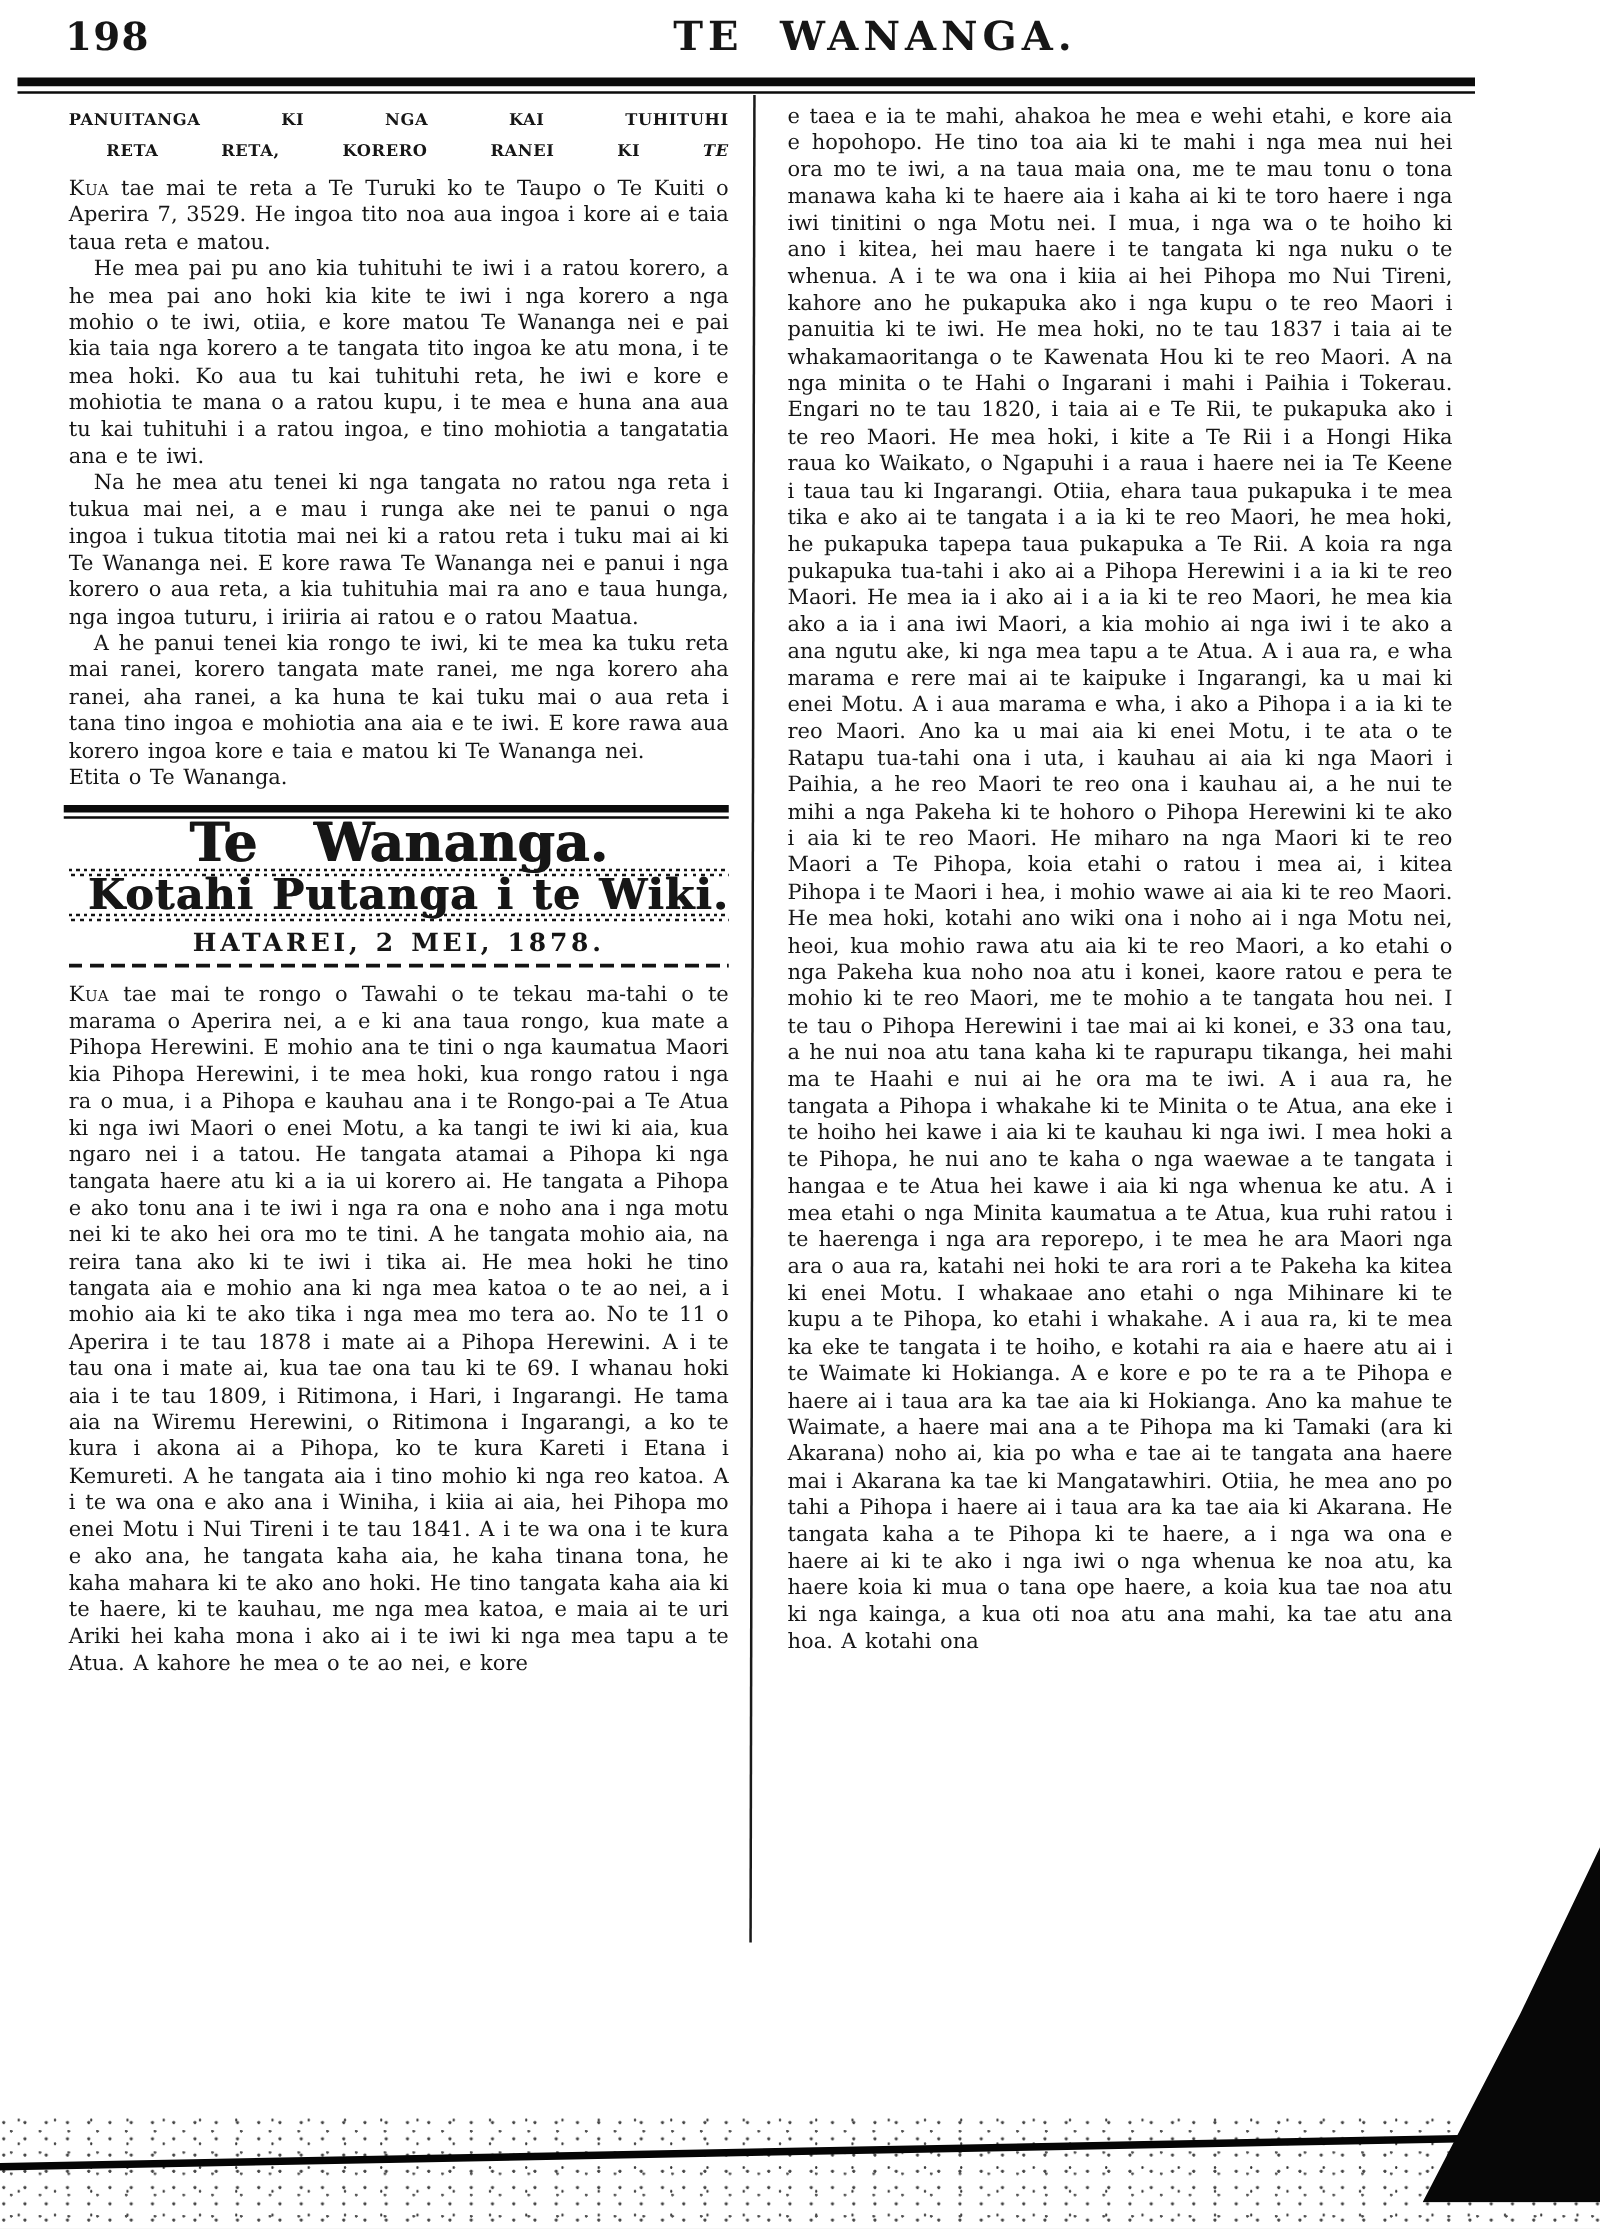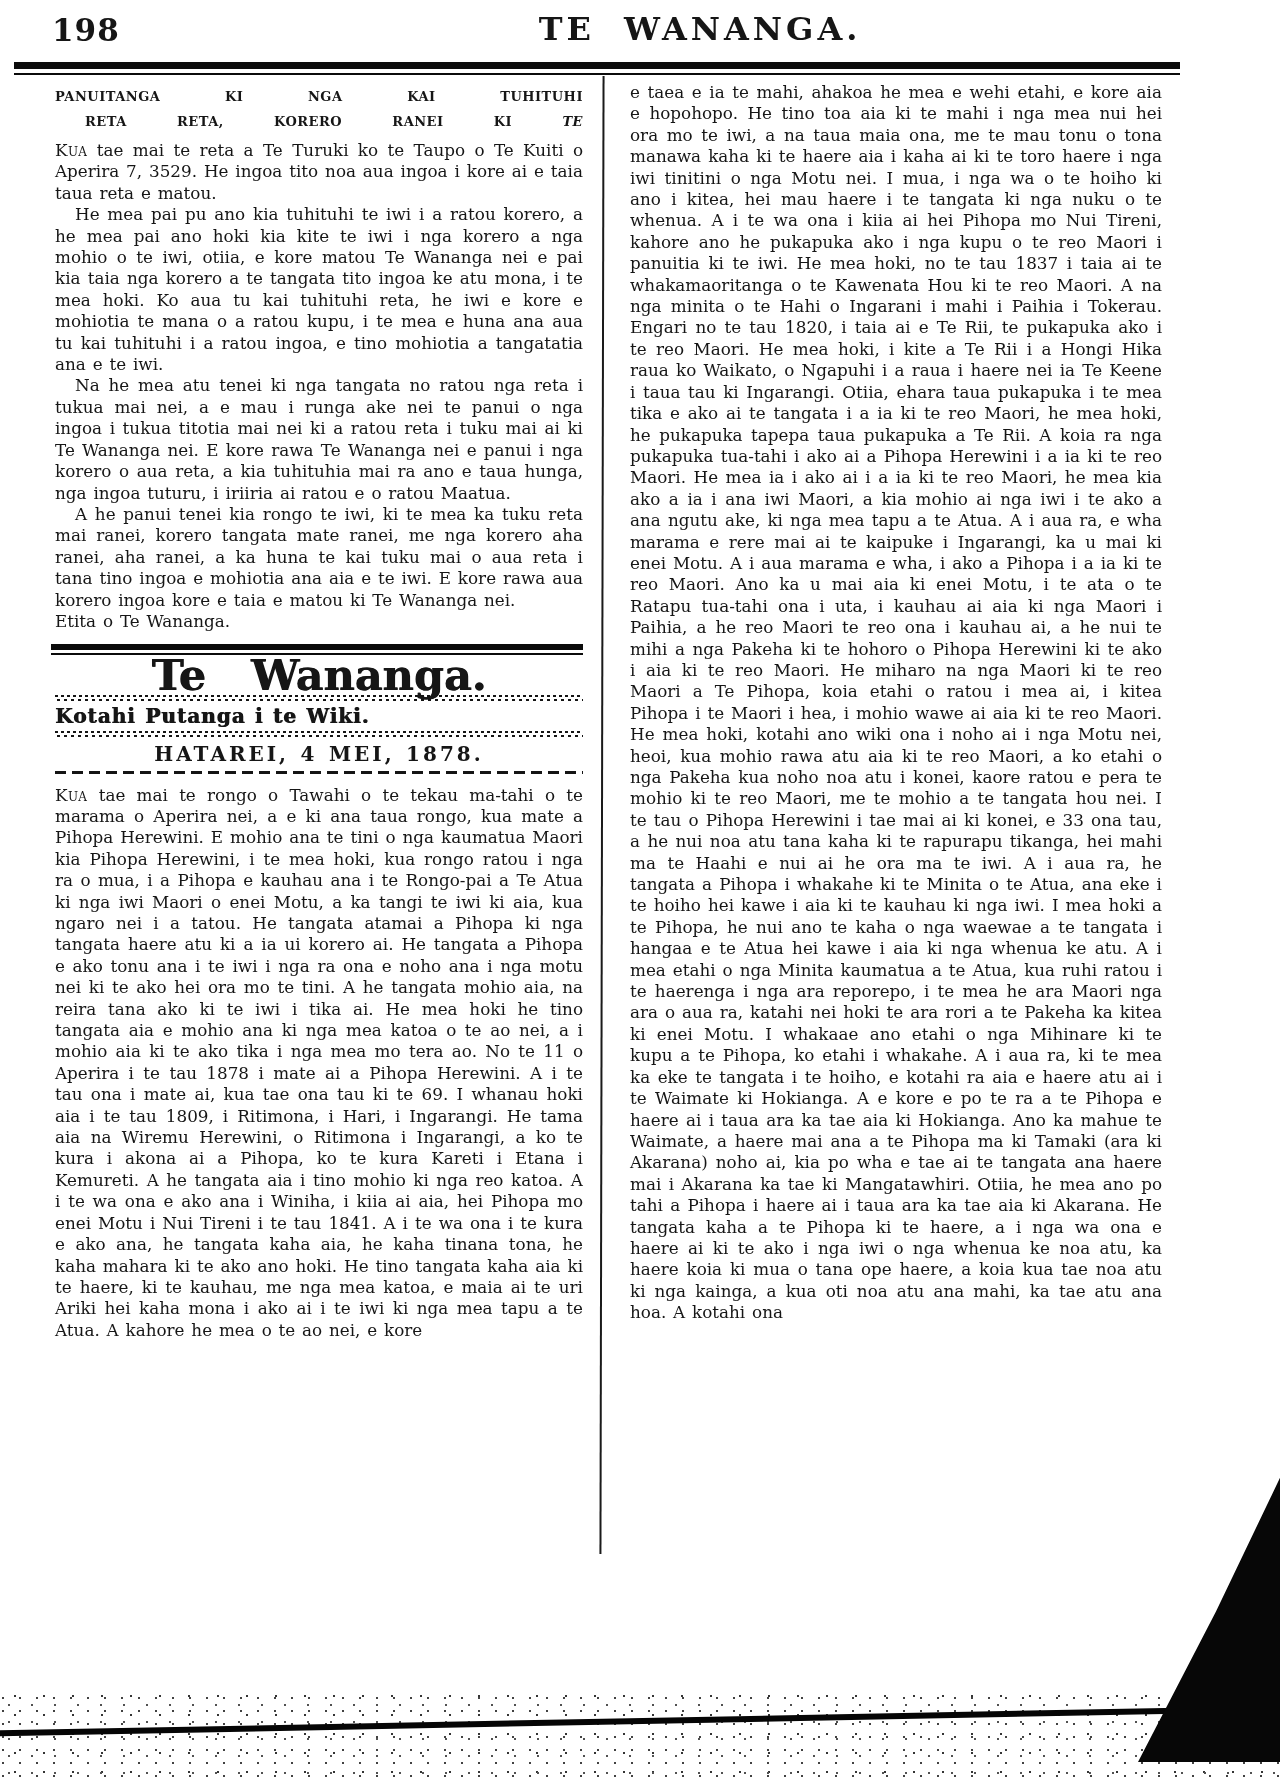--- a/index.html
+++ b/index.html
@@ -34,21 +34,21 @@
   .rule2{margin:12px 0 4px -4px;}
   .rule2 .thick{height:6px;background:#0b0b0b;}
   .rule2 .thin{height:2px;background:#0b0b0b;margin-top:3px;}
   .masthead{text-align:center;font-size:43px;font-weight:bold;margin:10px 0 8px;word-spacing:30px;
     text-shadow:.7px 0 0 currentColor;}
   .wavy{height:6px;margin:3px 0;background-repeat:repeat-x;
     background-image:
       repeating-linear-gradient(90deg,#141414 0 3px,transparent 3px 6px),
       repeating-linear-gradient(90deg,transparent 0 2px,#141414 2px 5px,transparent 5px 7px);
     background-size:auto 2px,auto 2px;background-position:0 0,0 4px;}
-  .subtitle{text-align:left;font-size:20px;font-weight:bold;letter-spacing:1px;margin:5px 0 4px;
+  .subtitle{text-align:right;font-size:34px;font-weight:bold;letter-spacing:1px;margin:5px 0 4px;
     text-shadow:.8px 0 0 currentColor;}
   .dateline{text-align:center;font-size:20px;font-weight:bold;letter-spacing:3px;margin:7px 0 5px;}
   .dashed{height:3px;margin:2px 0 11px;
     background:repeating-linear-gradient(90deg,#141414 0 11px,transparent 11px 17px);}
   
   .noise{position:absolute;left:0;top:1694px;width:1280px;height:89px;opacity:.85;
     background-image:
       radial-gradient(circle at 3px 4px,#222 1px,transparent 1.5px),
       radial-gradient(circle at 9px 11px,#333 .9px,transparent 1.3px),
       radial-gradient(circle at 15px 2px,#111 .8px,transparent 1.2px);
@@ -83,21 +83,21 @@
 
     <div class="rule2">
       <div class="thick"></div>
       <div class="thin"></div>
     </div>
 
     <div class="masthead">Te Wananga.</div>
     <div class="wavy"></div>
     <div class="subtitle">Kotahi Putanga i te Wiki.</div>
     <div class="wavy"></div>
-    <div class="dateline">HATAREI, 4 MEI, 1878.</div>
+    <div class="dateline">HATAREI, 2 MEI, 1878.</div>
     <div class="dashed"></div>
 
     <p><span class="lead">Kua</span><span> tae mai te rongo o Tawahi o te tekau ma-tahi o te marama o Aperira nei, a e ki ana taua rongo, kua mate a Pihopa Herewini. E mohio ana te tini o nga kaumatua Maori kia Pihopa Herewini, i te mea hoki, kua rongo ratou i nga ra o mua, i a Pihopa e kauhau ana i te Rongo-pai a Te Atua ki nga iwi Maori o enei Motu, a ka tangi te iwi ki aia, kua ngaro nei i a tatou. He tangata atamai a Pihopa ki nga tangata haere atu ki a ia ui korero ai. He tangata a Pihopa e ako tonu ana i te iwi i nga ra ona e noho ana i nga motu nei ki te ako hei ora mo te tini. A he tangata mohio aia, na reira tana ako ki te iwi i tika ai. He mea hoki he tino tangata aia e mohio ana ki nga mea katoa o te ao nei, a i mohio aia ki te ako tika i nga mea mo tera ao. No te 11 o Aperira i te tau 1878 i mate ai a Pihopa Herewini. A i te tau ona i mate ai, kua tae ona tau ki te 69. I whanau hoki aia i te tau 1809, i Ritimona, i Hari, i Ingarangi. He tama aia na Wiremu Herewini, o Ritimona i Ingarangi, a ko te kura i akona ai a Pihopa, ko te kura Kareti i Etana i Kemureti. A he tangata aia i tino mohio ki nga reo katoa. A i te wa ona e ako ana i Winiha, i kiia ai aia, hei Pihopa mo enei Motu i Nui Tireni i te tau 1841. A i te wa ona i te kura e ako ana, he tangata kaha aia, he kaha tinana tona, he kaha mahara ki te ako ano hoki. He tino tangata kaha aia ki te haere, ki te kauhau, me nga mea katoa, e maia ai te uri Ariki hei kaha mona i ako ai i te iwi ki nga mea tapu a te Atua. A kahore he mea o te ao nei, e kore</span></p>
   </div>
 
   <div class="col right">
     <p>e taea e ia te mahi, ahakoa he mea e wehi etahi, e kore aia e hopohopo. He tino toa aia ki te mahi i nga mea nui hei ora mo te iwi, a na taua maia ona, me te mau tonu o tona manawa kaha ki te haere aia i kaha ai ki te toro haere i nga iwi tinitini o nga Motu nei. I mua, i nga wa o te hoiho ki ano i kitea, hei mau haere i te tangata ki nga nuku o te whenua. A i te wa ona i kiia ai hei Pihopa mo Nui Tireni, kahore ano he pukapuka ako i nga kupu o te reo Maori i panuitia ki te iwi. He mea hoki, no te tau 1837 i taia ai te whakamaoritanga o te Kawenata Hou ki te reo Maori. A na nga minita o te Hahi o Ingarani i mahi i Paihia i Tokerau. Engari no te tau 1820, i taia ai e Te Rii, te pukapuka ako i te reo Maori. He mea hoki, i kite a Te Rii i a Hongi Hika raua ko Waikato, o Ngapuhi i a raua i haere nei ia Te Keene i taua tau ki Ingarangi. Otiia, ehara taua pukapuka i te mea tika e ako ai te tangata i a ia ki te reo Maori, he mea hoki, he pukapuka tapepa taua pukapuka a Te Rii. A koia ra nga pukapuka tua-tahi i ako ai a Pihopa Herewini i a ia ki te reo Maori. He mea ia i ako ai i a ia ki te reo Maori, he mea kia ako a ia i ana iwi Maori, a kia mohio ai nga iwi i te ako a ana ngutu ake, ki nga mea tapu a te Atua. A i aua ra, e wha marama e rere mai ai te kaipuke i Ingarangi, ka u mai ki enei Motu. A i aua marama e wha, i ako a Pihopa i a ia ki te reo Maori. Ano ka u mai aia ki enei Motu, i te ata o te Ratapu tua-tahi ona i uta, i kauhau ai aia ki nga Maori i Paihia, a he reo Maori te reo ona i kauhau ai, a he nui te mihi a nga Pakeha ki te hohoro o Pihopa Herewini ki te ako i aia ki te reo Maori. He miharo na nga Maori ki te reo Maori a Te Pihopa, koia etahi o ratou i mea ai, i kitea Pihopa i te Maori i hea, i mohio wawe ai aia ki te reo Maori. He mea hoki, kotahi ano wiki ona i noho ai i nga Motu nei, heoi, kua mohio rawa atu aia ki te reo Maori, a ko etahi o nga Pakeha kua noho noa atu i konei, kaore ratou e pera te mohio ki te reo Maori, me te mohio a te tangata hou nei. I te tau o Pihopa Herewini i tae mai ai ki konei, e 33 ona tau, a he nui noa atu tana kaha ki te rapurapu tikanga, hei mahi ma te Haahi e nui ai he ora ma te iwi. A i aua ra, he tangata a Pihopa i whakahe ki te Minita o te Atua, ana eke i te hoiho hei kawe i aia ki te kauhau ki nga iwi. I mea hoki a te Pihopa, he nui ano te kaha o nga waewae a te tangata i hangaa e te Atua hei kawe i aia ki nga whenua ke atu. A i mea etahi o nga Minita kaumatua a te Atua, kua ruhi ratou i te haerenga i nga ara reporepo, i te mea he ara Maori nga ara o aua ra, katahi nei hoki te ara rori a te Pakeha ka kitea ki enei Motu. I whakaae ano etahi o nga Mihinare ki te kupu a te Pihopa, ko etahi i whakahe. A i aua ra, ki te mea ka eke te tangata i te hoiho, e kotahi ra aia e haere atu ai i te Waimate ki Hokianga. A e kore e po te ra a te Pihopa e haere ai i taua ara ka tae aia ki Hokianga. Ano ka mahue te Waimate, a haere mai ana a te Pihopa ma ki Tamaki (ara ki Akarana) noho ai, kia po wha e tae ai te tangata ana haere mai i Akarana ka tae ki Mangatawhiri. Otiia, he mea ano po tahi a Pihopa i haere ai i taua ara ka tae aia ki Akarana. He tangata kaha a te Pihopa ki te haere, a i nga wa ona e haere ai ki te ako i nga iwi o nga whenua ke noa atu, ka haere koia ki mua o tana ope haere, a koia kua tae noa atu ki nga kainga, a kua oti noa atu ana mahi, ka tae atu ana hoa. A kotahi ona</p>
   </div>
 
   <div class="noise"></div>

